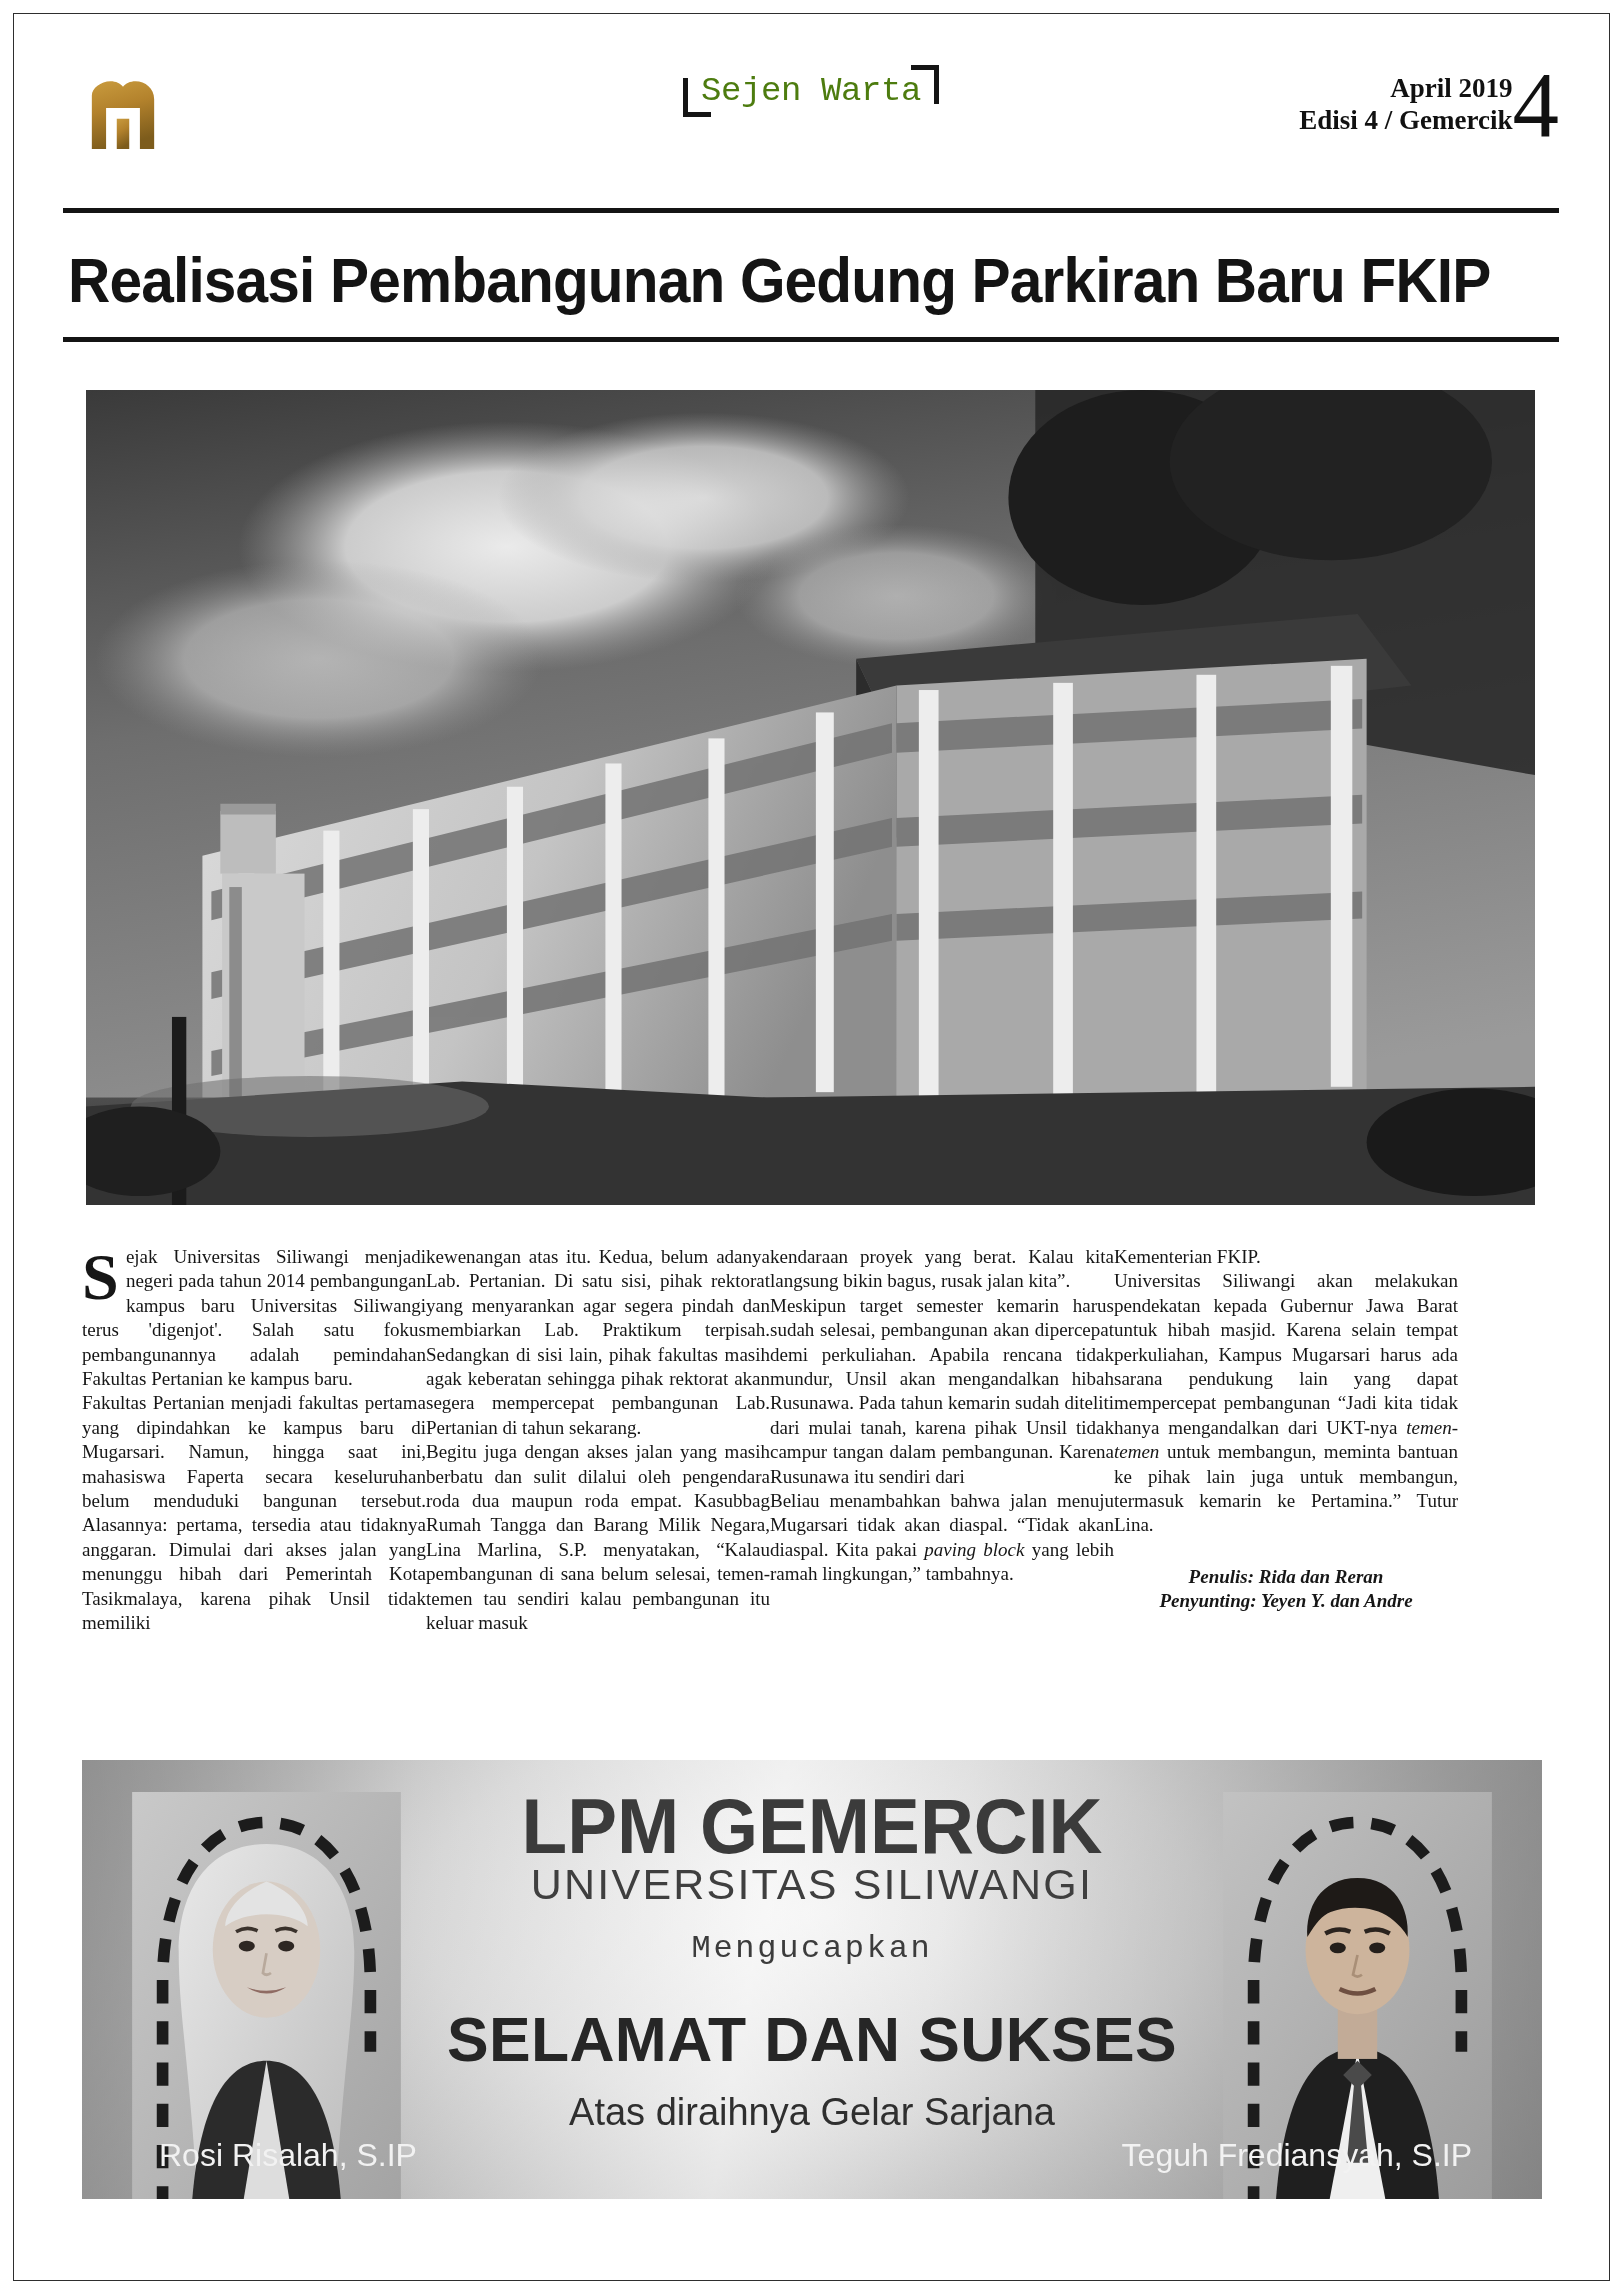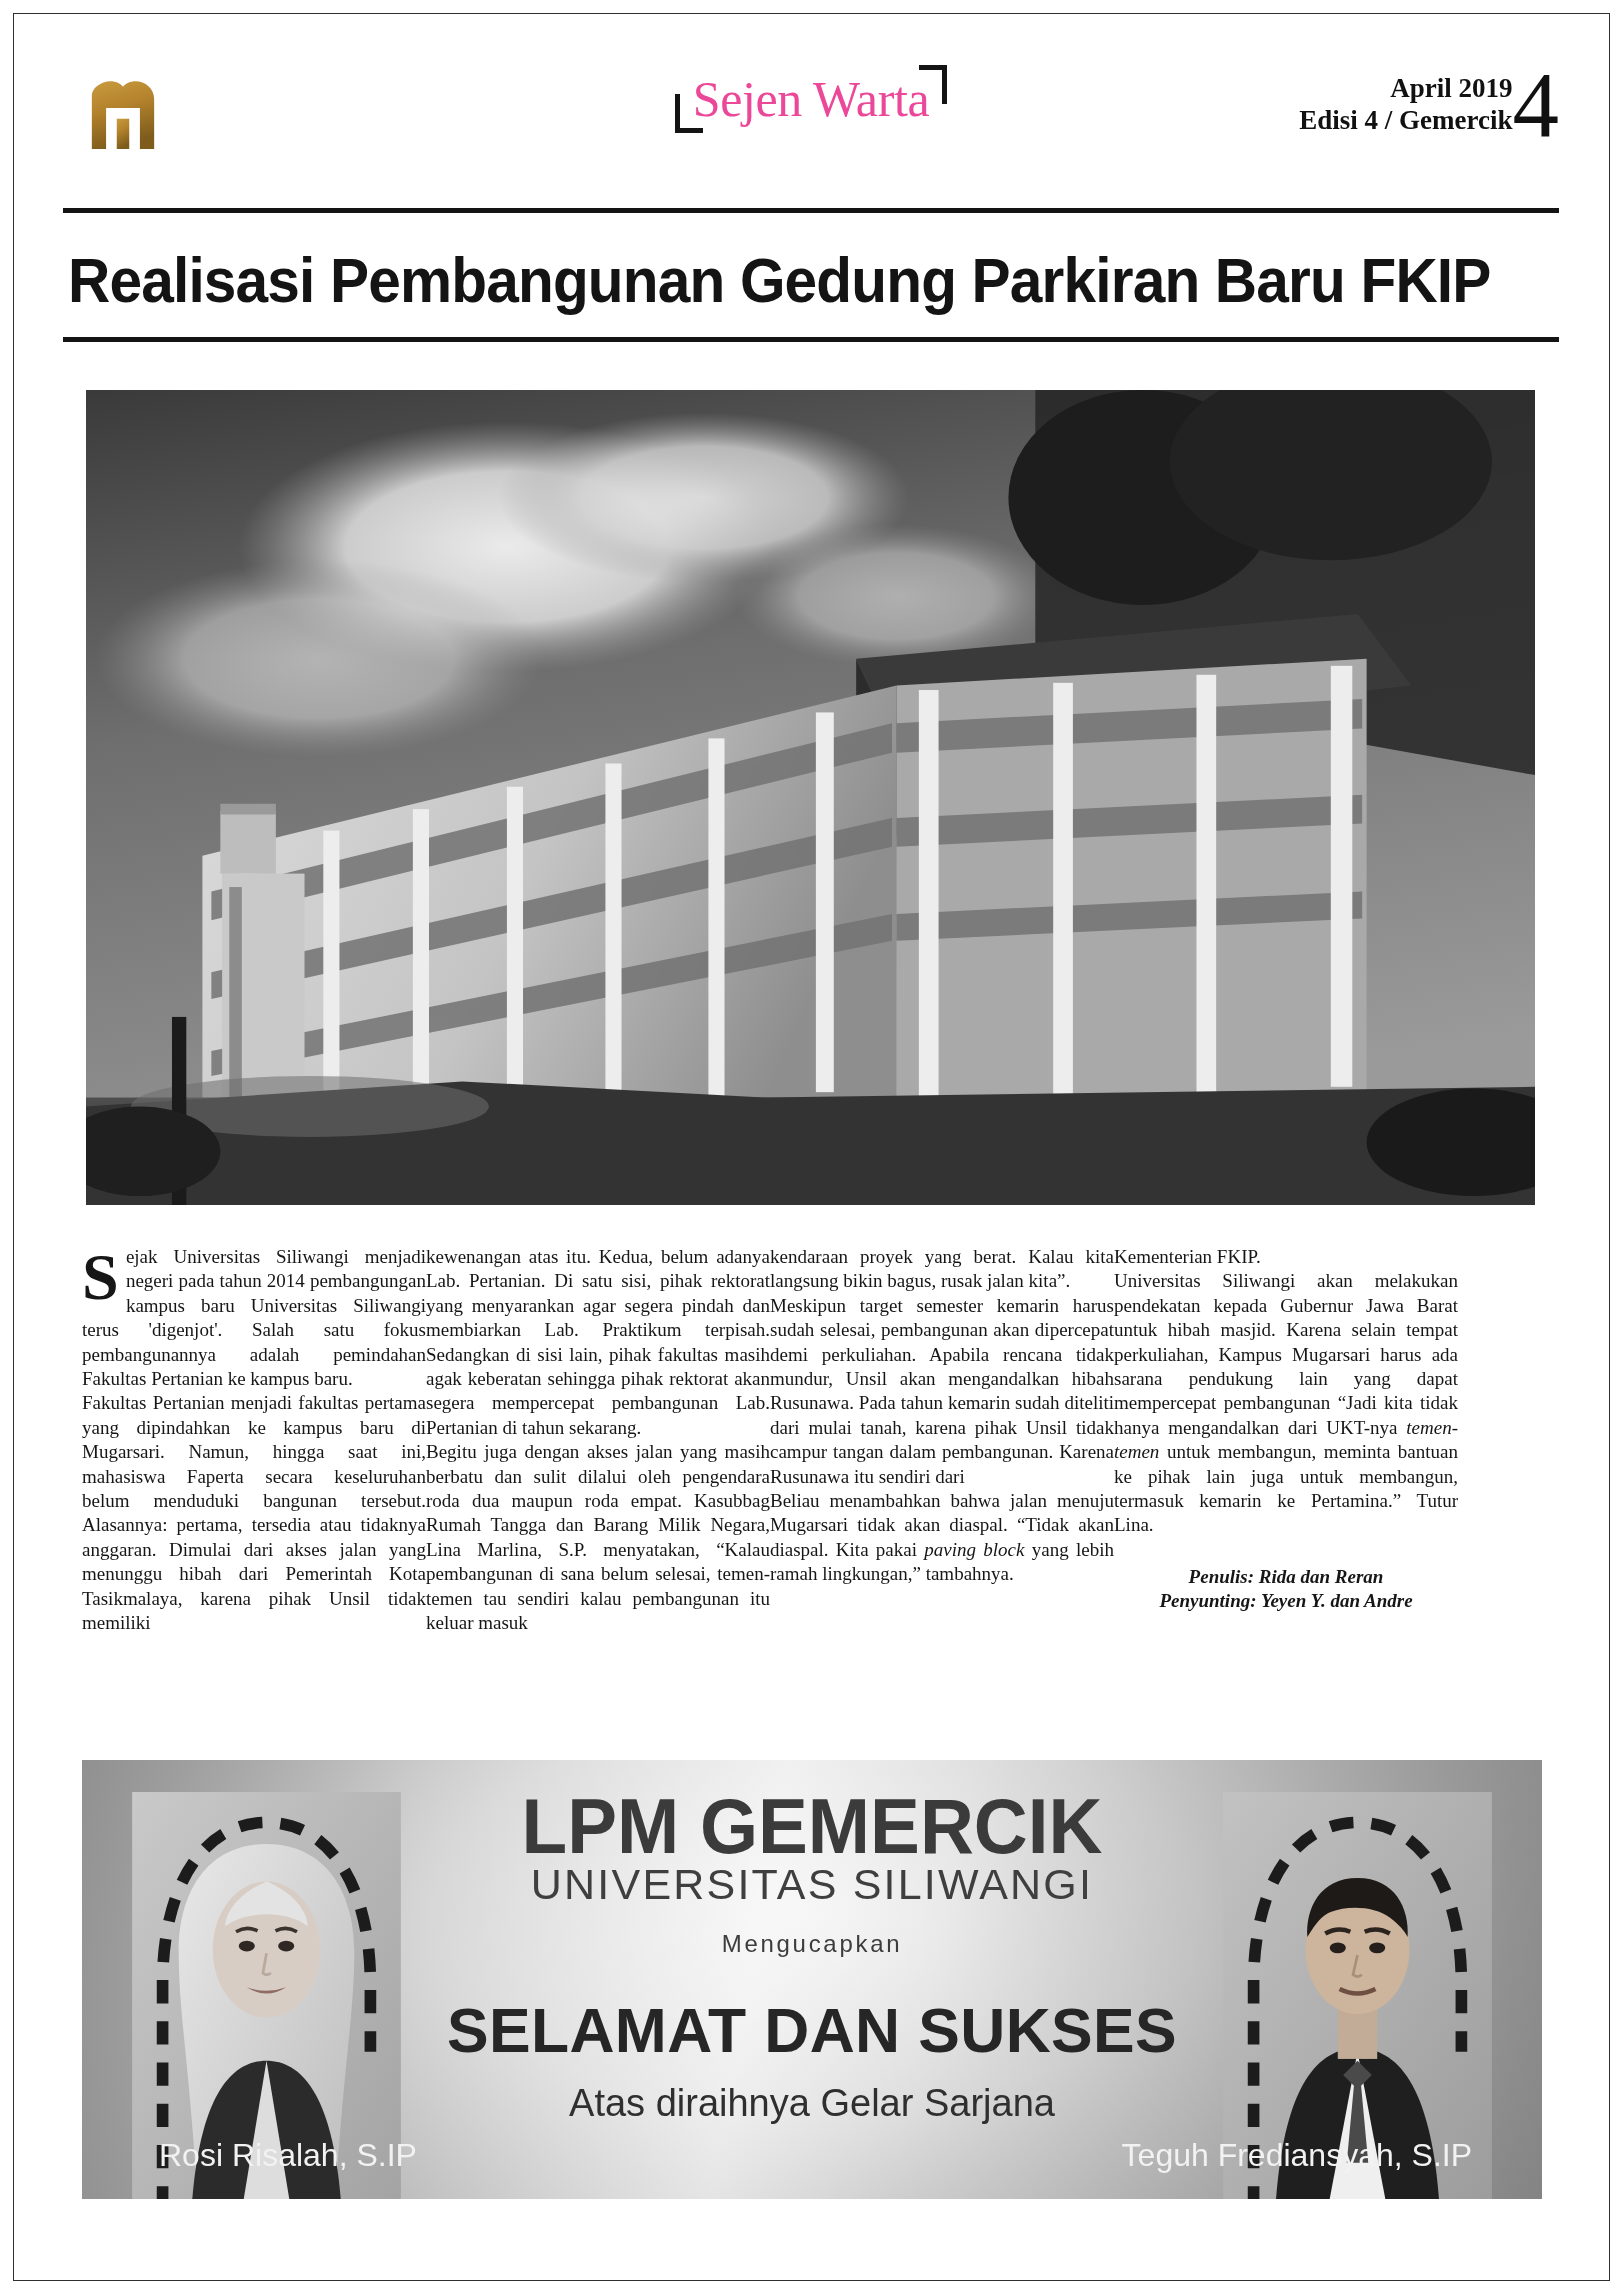--- a/index.html
+++ b/index.html
@@ -20,22 +20,22 @@
     position:absolute;left:25px;top:21.5px;width:70px;height:73px;
   }
   .logo svg{display:block;}
   .masthead-title{
     position:absolute;left:0;right:0;top:19.7px;text-align:center;
   }
   .sw-wrap{
     display:inline-block;position:relative;padding:0 23px;
   }
   .sw-text{
-    font-family:Liberation Serif, serif;
-    font-size:50px;font-weight:400;letter-spacing:-0.4px;color:#ec4899;
+    font-family:Liberation Mono, monospace;
+    font-size:34px;font-weight:400;letter-spacing:-0.4px;color:#4d7c0f;
     line-height:1;
   }
   .brk{position:absolute;display:block;}
   .brk-l{left:5.4px;bottom:-9px;width:23px;height:34px;
     border-left:5.4px solid #141414;border-bottom:5.4px solid #141414;}
   .brk-r{right:5.4px;top:-9px;width:23px;height:34px;
     border-right:5.4px solid #141414;border-top:5.4px solid #141414;}
   .issue{
     position:absolute;right:0;top:12.5px;text-align:right;
     display:flex;align-items:center;justify-content:flex-end;
@@ -114,21 +114,21 @@
   }
   .ad-lpm{
     font-size:77px;font-weight:700;letter-spacing:0px;line-height:0.96;
     transform:scaleX(0.97);
   }
   .ad-univ{
     font-size:43px;font-weight:400;letter-spacing:2.2px;line-height:1.05;
     margin-top:-1.8px;color:#3f3f3f;
   }
   .ad-meng{
-    font-size:24px;font-weight:400;letter-spacing:2.7px;margin-top:23px;color:#3c3c3c;
+    font-size:32px;font-weight:400;letter-spacing:2.7px;margin-top:23px;color:#3c3c3c;font-family:Liberation Mono, monospace;
   }
   .ad-selamat{
     font-size:63px;font-weight:700;letter-spacing:0.4px;margin-top:36px;color:#262626;
     transform:scaleX(0.99);
   }
   .ad-atas{
     font-size:38px;font-weight:400;margin-top:16px;color:#2f2f2f;letter-spacing:0px;
   }
   .portrait{
     position:absolute;top:32px;width:269px;height:421px;overflow:visible;

